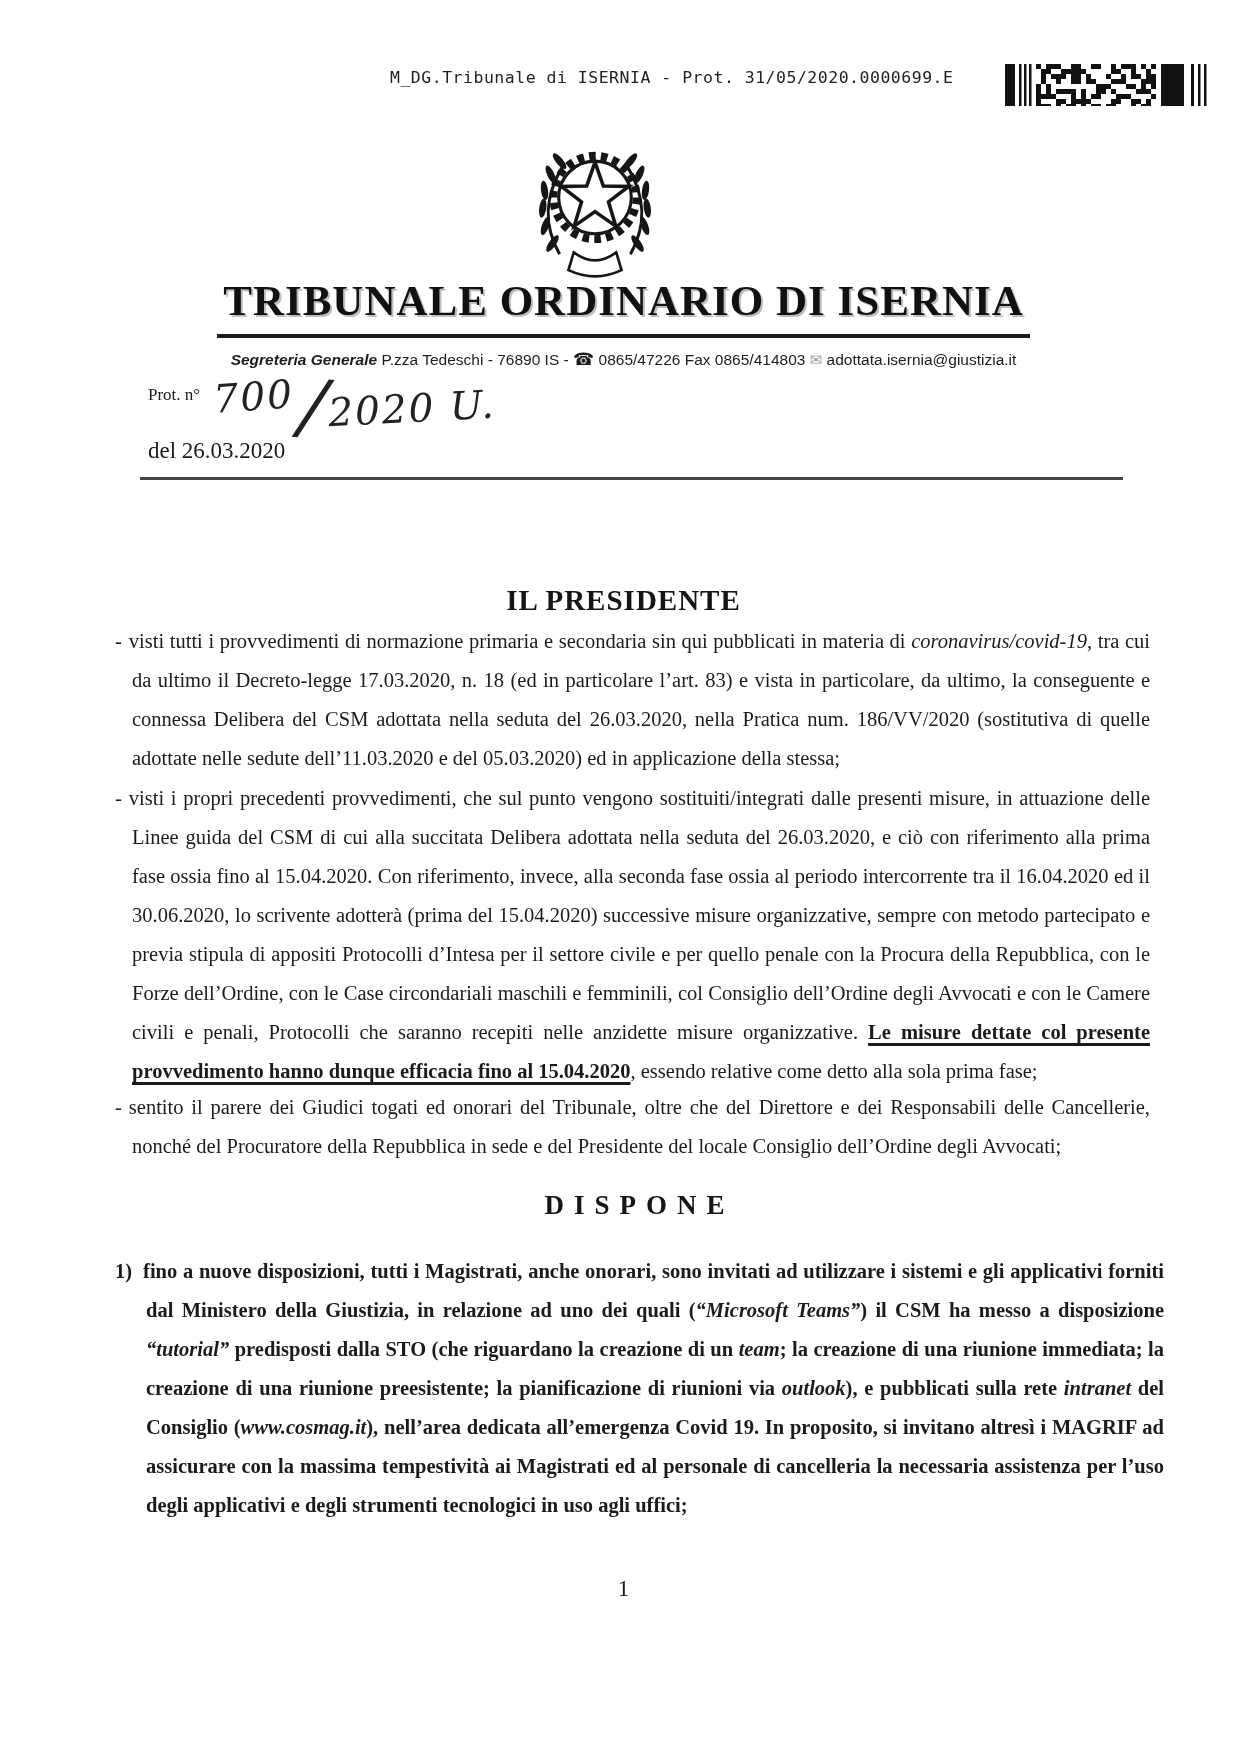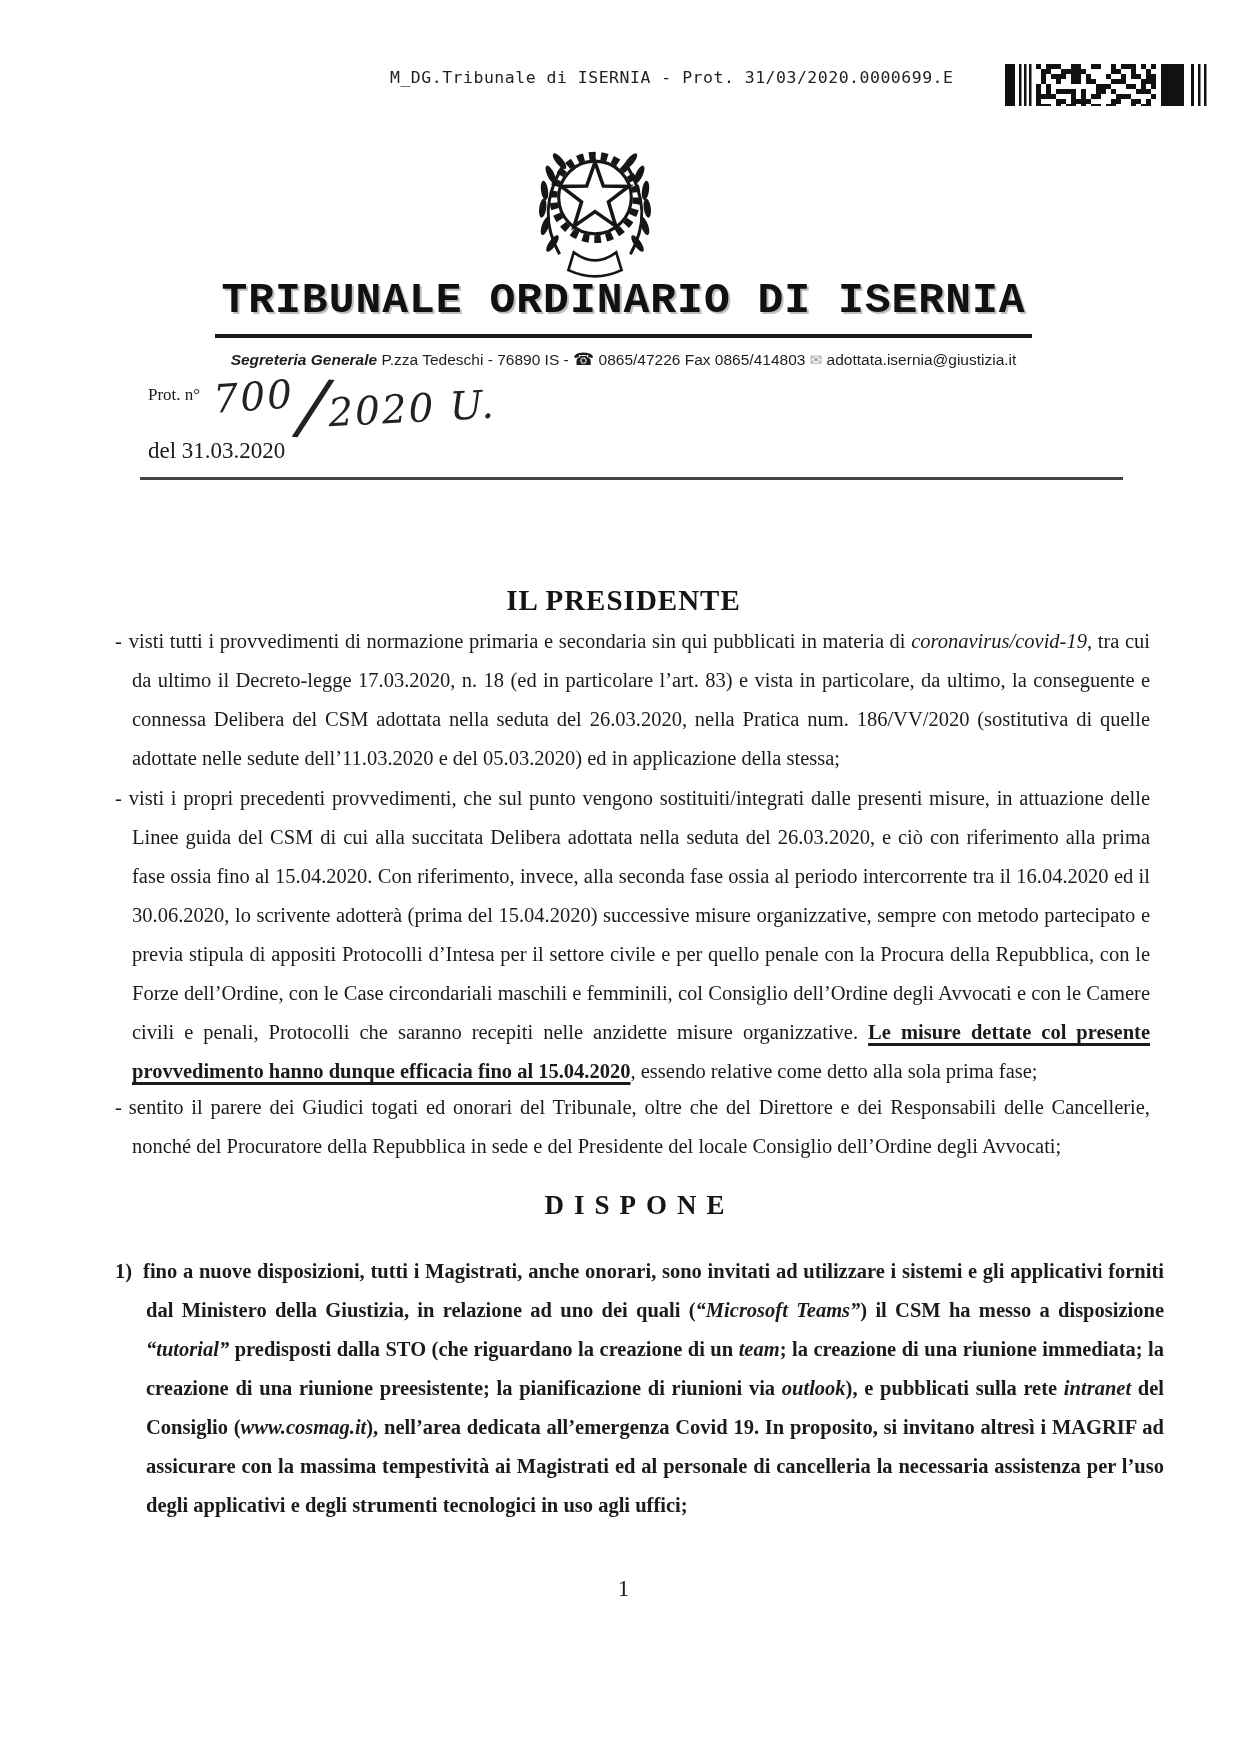--- a/index.html
+++ b/index.html
@@ -7,21 +7,21 @@
         font-family:"Liberation Serif",serif;color:#1b1b1b;overflow:hidden;}
 
   .meta-line{position:absolute;left:390px;top:68px;
              font-family:"DejaVu Sans Mono",monospace;font-size:16.5px;letter-spacing:.5px;color:#222;}
 
   .barcode{position:absolute;left:1005px;top:64px;}
 
   .emblem{position:absolute;left:506px;top:116px;}
 
   .title-wrap{position:absolute;left:0;top:276px;width:1247px;text-align:center;}
-  .title{display:inline-block;font-family:Liberation Mono, monospace;font-weight:bold;font-size:43px;
+  .title{display:inline-block;font-family:Liberation Serif, serif;font-weight:bold;font-size:43px;
          letter-spacing:1px;color:#111;padding:0 6px 9px 6px;border-bottom:4px solid #1a1a1a;
          text-shadow:2px 2px 0 rgba(70,70,70,.35);white-space:nowrap;}
 
   .subtitle{position:absolute;left:0;top:349px;width:1247px;text-align:center;
             font-family:"Liberation Sans",sans-serif;font-size:15.5px;color:#1c1c1c;}
   .subtitle .bold{font-weight:bold;font-style:italic;}
   .phone-glyph{font-size:17px;}
   .email-glyph{color:#9a9a9a;font-size:15px;}
 
   .prot-line{position:absolute;left:148px;top:382px;white-space:nowrap;}
@@ -52,21 +52,21 @@
   .dispone{position:absolute;left:0;top:1190px;width:1247px;text-align:center;
            font-weight:bold;font-size:27px;letter-spacing:10px;color:#151515;padding-left:16px;}
 
   .page-num{position:absolute;left:0;top:1576px;width:1247px;text-align:center;font-size:23px;}
 </style>
 </head>
 <body>
 
 <div class="page">
 
-  <div class="meta-line">M_DG.Tribunale di ISERNIA - Prot. 31/03/2020.0000699.E</div>
+  <div class="meta-line">M_DG.Tribunale di ISERNIA - Prot. 31/05/2020.0000699.E</div>
 
   <div class="barcode">
     <svg id="barcode-svg" width="210" height="42" xmlns="http://www.w3.org/2000/svg">
         <rect x="0" y="0" width="10" height="42" fill="#111"></rect>
         <rect x="14" y="0" width="2.5" height="42" fill="#111"></rect>
         <rect x="19" y="0" width="2.5" height="42" fill="#111"></rect>
         <rect x="24" y="0" width="2.5" height="42" fill="#111"></rect>
         <rect x="31" y="0" width="5" height="5" fill="#111"></rect>
         <rect x="31" y="20" width="5" height="5" fill="#111"></rect>
         <rect x="31" y="25" width="5" height="5" fill="#111"></rect>
@@ -223,21 +223,21 @@
     <span class="phone-glyph">☎</span>
     <span>0865/47226 Fax 0865/414803</span>
     <span class="email-glyph">✉</span>
     <span>adottata.isernia@giustizia.it</span>
   </div>
 
   <div class="prot-line">
     <span class="prot-label">Prot. n°</span><span class="hand"><span class="hand-left">700</span><span class="hand-slash">/</span><span class="hand-right">2020 U.</span></span>
   </div>
 
-  <div class="date-line">del 31.03.2020</div>
+  <div class="date-line">del 26.03.2020</div>
 
   <div class="rule"></div>
 
   <div class="presidente">IL PRESIDENTE</div>
 
   <div class="para premise" style="top:622px"><span class="marker">-</span><span><span>visti tutti i provvedimenti di normazione primaria e secondaria sin qui pubblicati in materia di </span><span class="seg-i">coronavirus/covid-19</span><span>, tra cui da ultimo il Decreto-legge 17.03.2020, n. 18 (ed in particolare l’art. 83) e vista in particolare, da ultimo, la conseguente e connessa Delibera del CSM adottata nella seduta del 26.03.2020, nella Pratica num. 186/VV/2020 (sostitutiva di quelle adottate nelle sedute dell’11.03.2020 e del 05.03.2020) ed in applicazione della stessa;</span></span></div>
 
   <div class="para premise" style="top:779px"><span class="marker">-</span><span><span>visti i propri precedenti provvedimenti, che sul punto vengono sostituiti/integrati dalle presenti misure, in attuazione delle Linee guida del CSM di cui alla succitata Delibera adottata nella seduta del 26.03.2020, e ciò con riferimento alla prima fase ossia fino al 15.04.2020. Con riferimento, invece, alla seconda fase ossia al periodo intercorrente tra il 16.04.2020 ed il 30.06.2020, lo scrivente adotterà (prima del 15.04.2020) successive misure organizzative, sempre con metodo partecipato e previa stipula di appositi Protocolli d’Intesa per il settore civile e per quello penale con la Procura della Repubblica, con le Forze dell’Ordine, con le Case circondariali maschili e femminili, col Consiglio dell’Ordine degli Avvocati e con le Camere civili e penali, Protocolli che saranno recepiti nelle anzidette misure organizzative. </span><span class="seg-bu">Le misure dettate col presente provvedimento hanno dunque efficacia fino al 15.04.2020</span><span>, essendo relative come detto alla sola prima fase;</span></span></div>
 
   <div class="para premise" style="top:1088px"><span class="marker">-</span><span><span>sentito il parere dei Giudici togati ed onorari del Tribunale, oltre che del Direttore e dei Responsabili delle Cancellerie, nonché del Procuratore della Repubblica in sede e del Presidente del locale Consiglio dell’Ordine degli Avvocati;</span></span></div>

